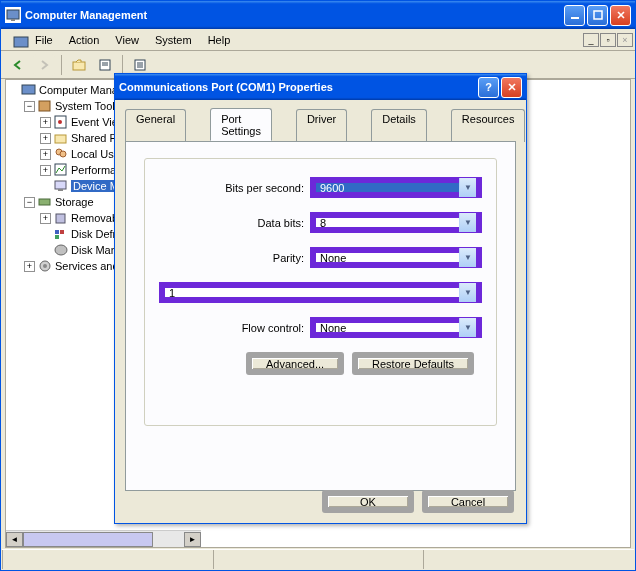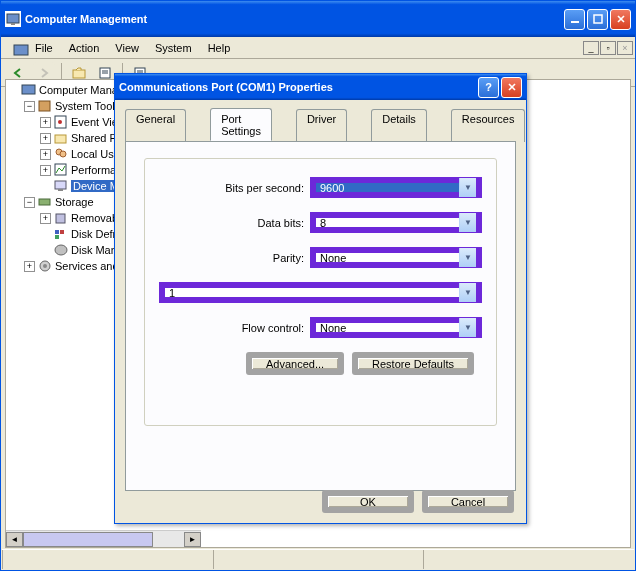--- a/index.html
+++ b/index.html
@@ -1,20 +1,20 @@
 <!DOCTYPE html>
 <html><head>
 <meta charset="utf-8">
 <style>
 * { box-sizing: border-box; margin: 0; padding: 0; font-family: Tahoma, sans-serif; font-size: 11px; }
 body { background: #fff; width: 636px; height: 571px; overflow: hidden; position: relative; }
 
 
 .main-window { width: 636px; height: 571px; border: 1px solid #0054E3; background: #ECE9D8; position: relative; }
-.titlebar { height: 36px; background: linear-gradient(to bottom, #3C8CF0 0%, #0054E3 10%, #0054E3 90%, #003AA8 100%); display: flex; align-items: center; padding: 0 4px; color: white; font-weight: bold; font-size: 13px; }
+.titlebar { height: 28px; background: linear-gradient(to bottom, #3C8CF0 0%, #0054E3 10%, #0054E3 90%, #003AA8 100%); display: flex; align-items: center; padding: 0 4px; color: white; font-weight: bold; font-size: 13px; }
 .titlebar .ticon { width: 16px; height: 16px; margin-right: 4px; background: #fff; display: inline-flex; align-items: center; justify-content: center; }
 .titlebar .spacer { flex: 1; }
 .win-btn { width: 21px; height: 21px; margin-left: 2px; border-radius: 3px; border: 1px solid #fff; display: flex; align-items: center; justify-content: center; font-family: Arial; font-weight: bold; color: white; font-size: 12px; }
 .win-min { background: linear-gradient(#5a9ef5,#2a6ed8); }
 .win-max { background: linear-gradient(#5a9ef5,#2a6ed8); }
 .win-close { background: linear-gradient(#f07860,#d84020); }
 
 .menubar { height: 22px; background: #ECE9D8; display: flex; align-items: center; padding: 0 2px; border-bottom: 1px solid #ACA899; }
 .menubar .micon { width:16px; height:16px; margin: 0 6px 0 2px; }
 .menubar span { padding: 2px 8px; }

